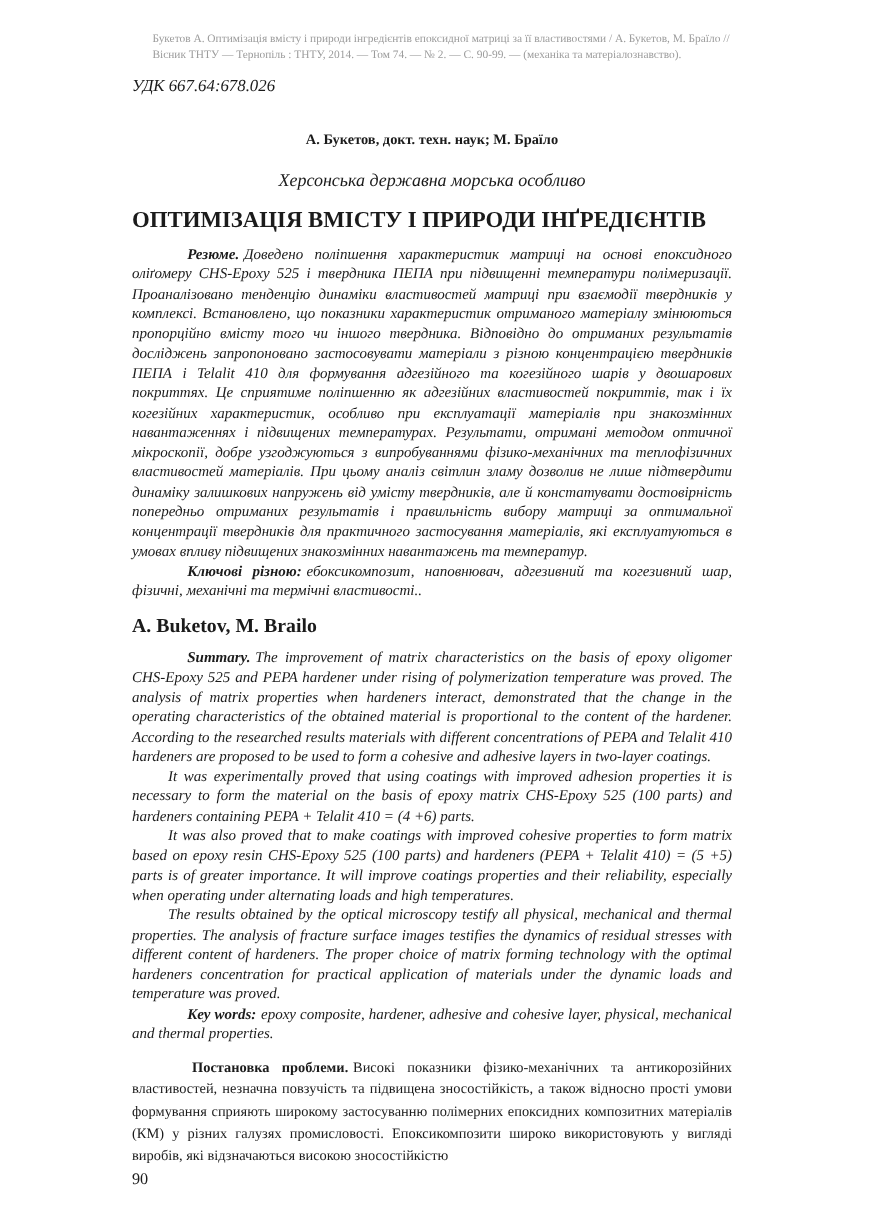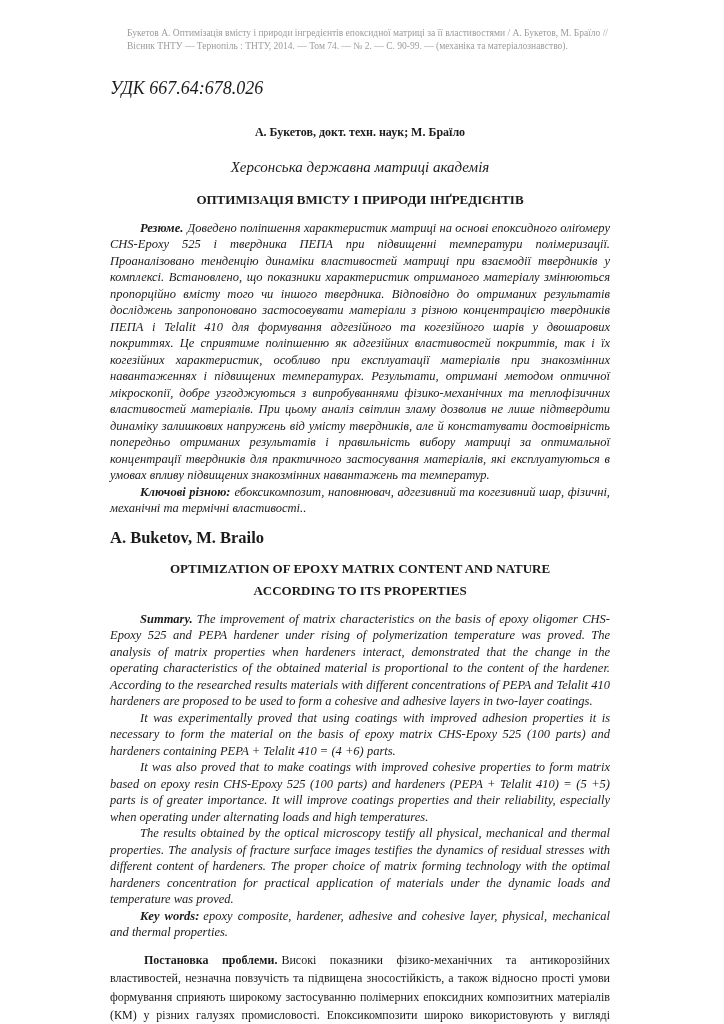--- a/index.html
+++ b/index.html
@@ -20,60 +20,61 @@
     overflow: hidden;
   }
   .citation {
     margin-left: 17px;
     font-size: 9.5px;
     line-height: 13px;
     color: #9c9c9c;
     text-align: left;
   }
   .udc {
-    margin-top: 25px;
+    margin-top: 9px;
     font-style: italic;
-    font-size: 18px;
+    font-size: 14px;
     line-height: 21px;
   }
   .authors-ua {
     margin-top: 23px;
     text-align: center;
     font-weight: bold;
     font-size: 12px;
     line-height: 20px;
   }
   .affiliation {
     margin-top: 16px;
     text-align: center;
     font-style: italic;
     font-size: 15px;
     line-height: 19px;
   }
   .title-ua, .title-en {
     margin: 12px 0 0 0;
-    text-align: center;
+    text-align: left;
     font-weight: bold;
-    font-size: 13px;
+    font-size: 19px;
     line-height: 22.5px;
     font-family: "Liberation Serif", "DejaVu Serif", serif;
   }
   .tline { display: block; }
   .abstract {
     margin: 0;
     font-style: italic;
     font-size: 12.5px;
     line-height: 16.5px;
     text-align: justify;
     text-indent: 30px;
   }
   .abstract-first { margin-top: 8px; }
   .lbl {
     font-weight: bold;
     margin-right: 4px;
+    margin-left: 16px;
   }
   .authors-en {
     margin-top: 10px;
     font-weight: bold;
     font-size: 16.5px;
     line-height: 21px;
   }
   .title-en { margin-top: 10px; }
   .problem {
     margin: 10px 0 0 0;
@@ -93,40 +94,36 @@
 <body>
 
 <div class="page">
 
   <div class="citation">Букетов А. Оптимізація вмісту і природи інгредієнтів епоксидної матриці за її властивостями / А. Букетов, М. Браїло // Вісник ТНТУ — Тернопіль : ТНТУ, 2014. — Том 74. — № 2. — С. 90-99. — (механіка та матеріалознавство).</div>
 
   <div class="udc">УДК 667.64:678.026</div>
 
   <div class="authors-ua">А. Букетов, докт. техн. наук; М. Браїло</div>
 
-  <div class="affiliation">Херсонська державна матриці академія</div>
+  <div class="affiliation">Херсонська державна морська особливо</div>
 
   <h1 class="title-ua">
     <span class="tline">ОПТИМІЗАЦІЯ ВМІСТУ І ПРИРОДИ ІНҐРЕДІЄНТІВ</span>
   </h1>
 
   <p class="abstract abstract-first">
     <span class="lbl">Резюме.</span><span>Доведено поліпшення характеристик матриці на основі епоксидного оліґомеру CHS-Epoxy 525 і твердника ПЕПА при підвищенні температури полімеризації. Проаналізовано тенденцію динаміки властивостей матриці при взаємодії твердників у комплексі. Встановлено, що показники характеристик отриманого матеріалу змінюються пропорційно вмісту того чи іншого твердника. Відповідно до отриманих результатів досліджень запропоновано застосовувати матеріали з різною концентрацією твердників ПЕПА і Telalit 410 для формування адгезійного та когезійного шарів у двошарових покриттях. Це сприятиме поліпшенню як адгезійних властивостей покриттів, так і їх когезійних характеристик, особливо при експлуатації матеріалів при знакозмінних навантаженнях і підвищених температурах. Результати, отримані методом оптичної мікроскопії, добре узгоджуються з випробуваннями фізико-механічних та теплофізичних властивостей матеріалів. При цьому аналіз світлин зламу дозволив не лише підтвердити динаміку залишкових напружень від умісту твердників, але й констатувати достовірність попередньо отриманих результатів і правильність вибору матриці за оптимальної концентрації твердників для практичного застосування матеріалів, які експлуатуються в умовах впливу підвищених знакозмінних навантажень та температур.</span>
   </p>
 
   <p class="abstract">
     <span class="lbl">Ключові різною:</span><span>ебоксикомпозит, наповнювач, адгезивний та когезивний шар, фізичні, механічні та термічні властивості..</span>
   </p>
 
   <div class="authors-en">A. Buketov, M. Brailo</div>
 
-  <h2 class="title-en">
-    <span class="tline">OPTIMIZATION OF EPOXY MATRIX CONTENT AND NATURE</span>
-    <span class="tline">ACCORDING TO ITS PROPERTIES</span>
-  </h2>
 
   <p class="abstract abstract-first">
     <span class="lbl">Summary.</span><span>The improvement of matrix characteristics on the basis of epoxy oligomer CHS-Epoxy 525 and PEPA hardener under rising of polymerization temperature was proved. The analysis of matrix properties when hardeners interact, demonstrated that the change in the operating characteristics of the obtained material is proportional to the content of the hardener. According to the researched results materials with different concentrations of PEPA and Telalit 410 hardeners are proposed to be used to form a cohesive and adhesive layers in two-layer coatings.</span>
   </p>
 
   <p class="abstract">
     <span>It was experimentally proved that using coatings with improved adhesion properties it is necessary to form the material on the basis of epoxy matrix CHS-Epoxy 525 (100 parts) and hardeners containing PEPA + Telalit 410 = (4 +6) parts.</span>
   </p>
 
   <p class="abstract">

